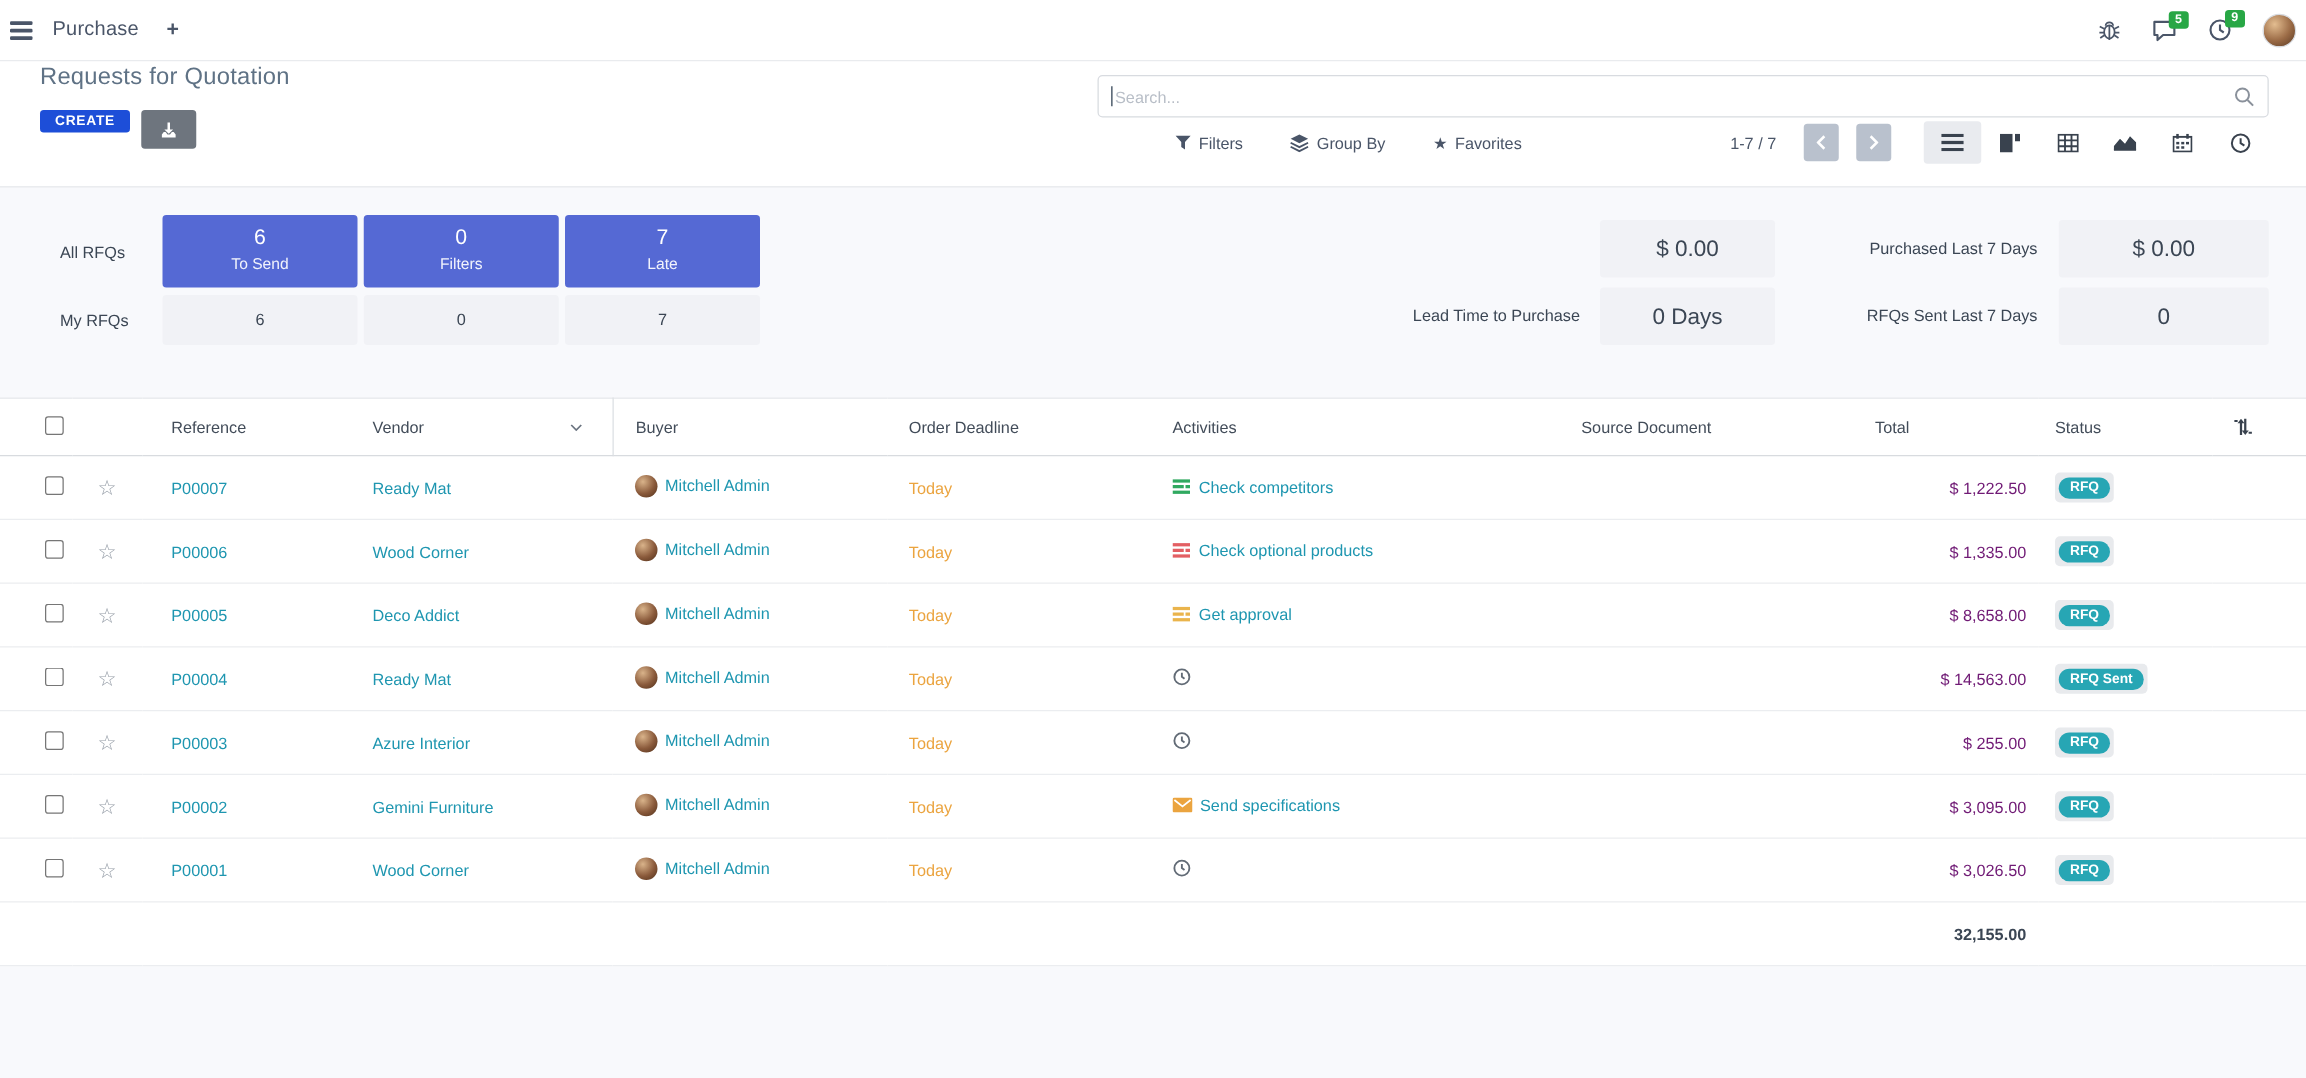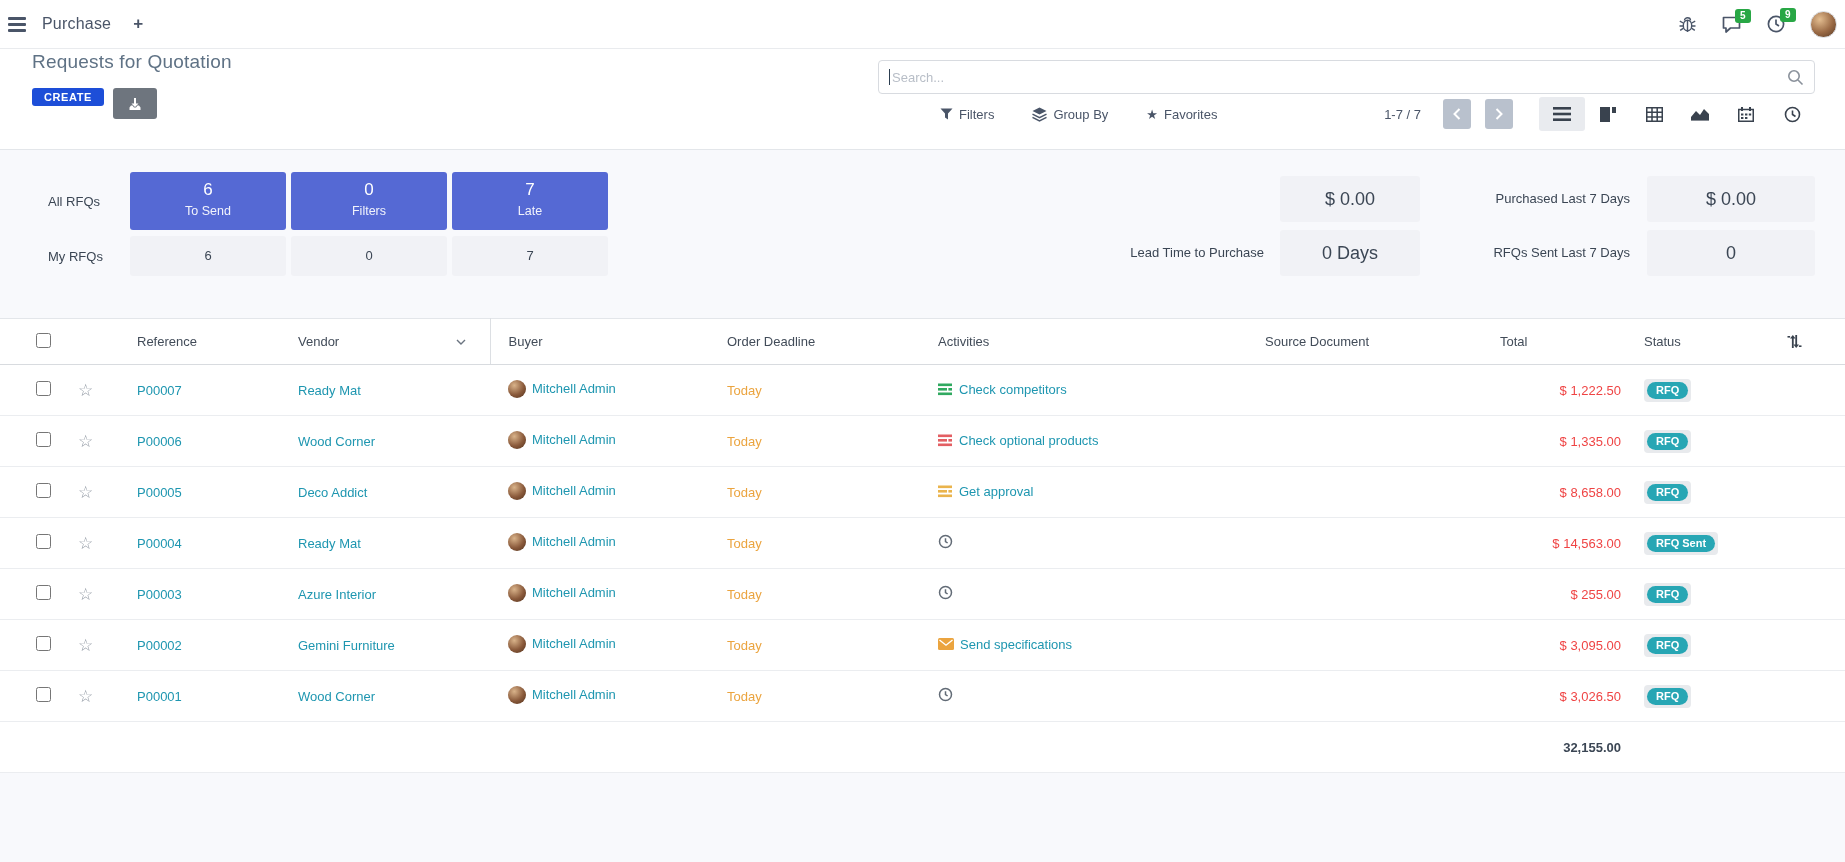--- a/index.html
+++ b/index.html
@@ -130,21 +130,21 @@
   .c-total { padding-right:10px; text-align:right; }
   .c-status { padding-left:13px; }
   .c-gear { padding-left:17px; }
   th.c-vendor { border-right:1px solid #dcdfe3; }
   .th-flex { display:flex; align-items:center; }
   .sort-caret { margin-left:auto; margin-right:24px; display:inline-flex; }
   input[type="checkbox"] { width:15px; height:15px; accent-color:#5569d4; cursor:pointer; }
   .star { font-size:17px; color:#949ca6; cursor:pointer; }
   .link { color:#1e96b0; }
   .today { color:#eba43f; }
-  .amount { color:#ef4444; }
+  .amount { color:#701a75; }
   .buyer-flex, .act-flex { display:inline-flex; align-items:center; gap:6px; }
   .avatar-sm {
     width:18px; height:18px; border-radius:50%; flex:0 0 18px;
     background: radial-gradient(circle at 35% 30%, #d9b38a, #8a5a3b 55%, #55331d 95%);
   }
   .act-ico { display:inline-flex; }
   .act-green { color:#30a960; } .act-red { color:#e35f63; } .act-yellow { color:#eab44c; }
   .badge-chip { display:inline-block; background:#e8eaed; border-radius:4px; padding:3px 3px; }
   .badge {
     display:inline-block; background:#27a6b4; color:#fff; font-size:11px; font-weight:700;

